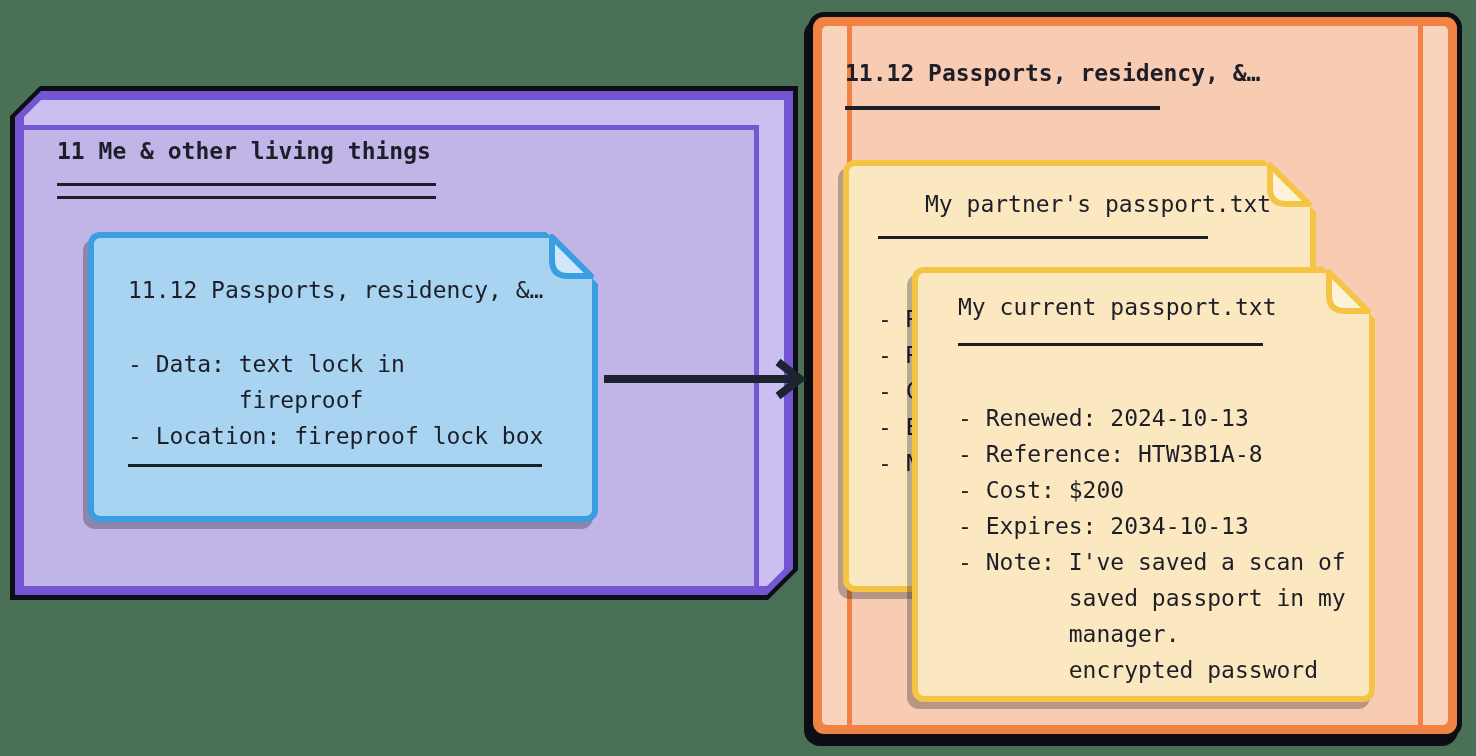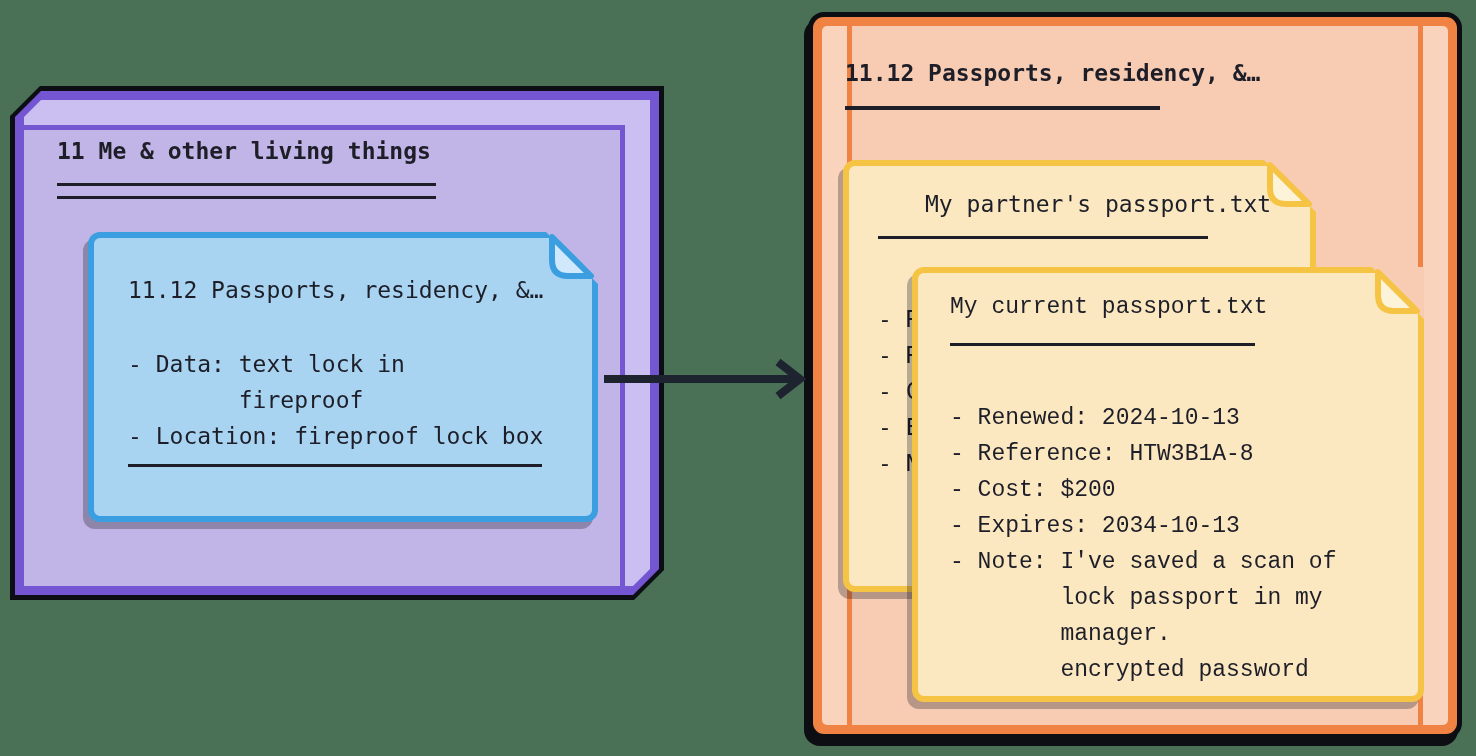--- a/index.html
+++ b/index.html
@@ -49,21 +49,21 @@
   .ln{font-size:23px;line-height:36px;white-space:pre;}
 
   .arrow-svg{position:absolute;z-index:10;}
   .arrow-stroke{stroke:#1d2430;stroke-width:8;fill:none;}
 </style>
 </head>
 <body>
 
 <div class="canvas">
 
-  <div class="slab" style="left:10px;top:86px;width:654px;height:514px;">
+  <div class="slab" style="left:10px;top:86px;width:788px;height:514px;">
     <div class="layer p-black"></div>
     <div class="layer p-col"></div>
     <div class="layer p-band"></div>
     <div class="layer p-face"></div>
 
     <div class="slab-title" style="left:47px;top:50px;">11 Me &amp; other living things</div>
     <div class="rule-double" style="left:47px;top:97px;width:379px;"></div>
 
     <div class="note blue" style="left:78px;top:146px;width:510px;height:290px;--behind:#c1b4e6;padding-left:34px;">
       <svg class="fold" width="54" height="54" viewBox="0 0 54 54">
@@ -103,33 +103,33 @@
       <div class="note-rule" style="margin-top:14px;width:330px;"></div>
       <div style="margin-top:62px;">
         <div class="ln">- R</div>
         <div class="ln">- R</div>
         <div class="ln">- C</div>
         <div class="ln">- E</div>
         <div class="ln">- N</div>
       </div>
     </div>
 
-    <div class="note" style="left:104px;top:255px;width:512px;height:435px;--behind:#f8ccb3;padding-left:32px;font-family:Liberation Mono, monospace;">
+    <div class="note" style="left:104px;top:255px;width:463px;height:435px;--behind:#f8ccb3;padding-left:40px;">
       <svg class="fold" width="54" height="54" viewBox="0 0 54 54">
         <polygon class="fold-cover" points="2,0 54,0 54,52"></polygon>
         <path class="fold-flap" d="M8,5 L47,44 L24,44 Q8,44 8,28 Z"></path>
       </svg>
       <div class="note-title" style="margin-top:16px;">My current passport.txt</div>
       <div class="note-rule" style="margin-top:18px;width:305px;"></div>
       <div style="margin-top:54px;">
         <div class="ln">- Renewed: 2024-10-13</div>
         <div class="ln">- Reference: HTW3B1A-8</div>
         <div class="ln">- Cost: $200</div>
         <div class="ln">- Expires: 2034-10-13</div>
         <div class="ln">- Note: I've saved a scan of</div>
-        <div class="ln">        lock passport in my</div>
+        <div class="ln">        saved passport in my</div>
         <div class="ln">        manager.</div>
         <div class="ln">        encrypted password</div>
       </div>
     </div>
   </div>
 
 </div>
 
 </body></html>

